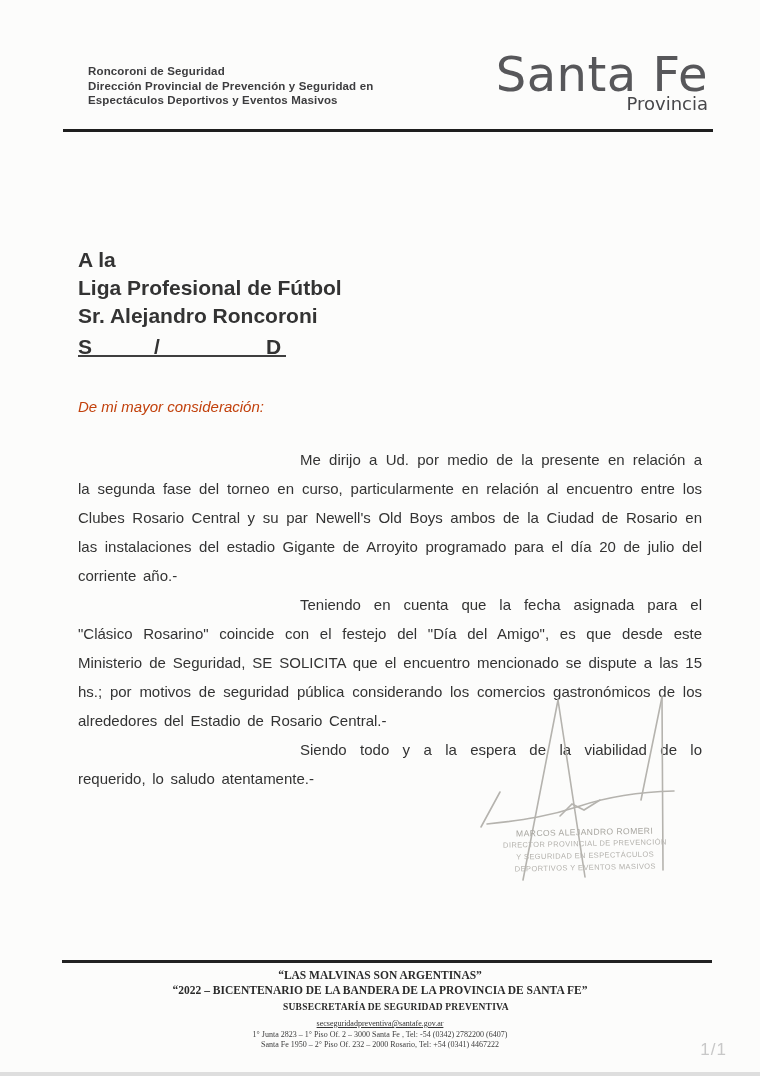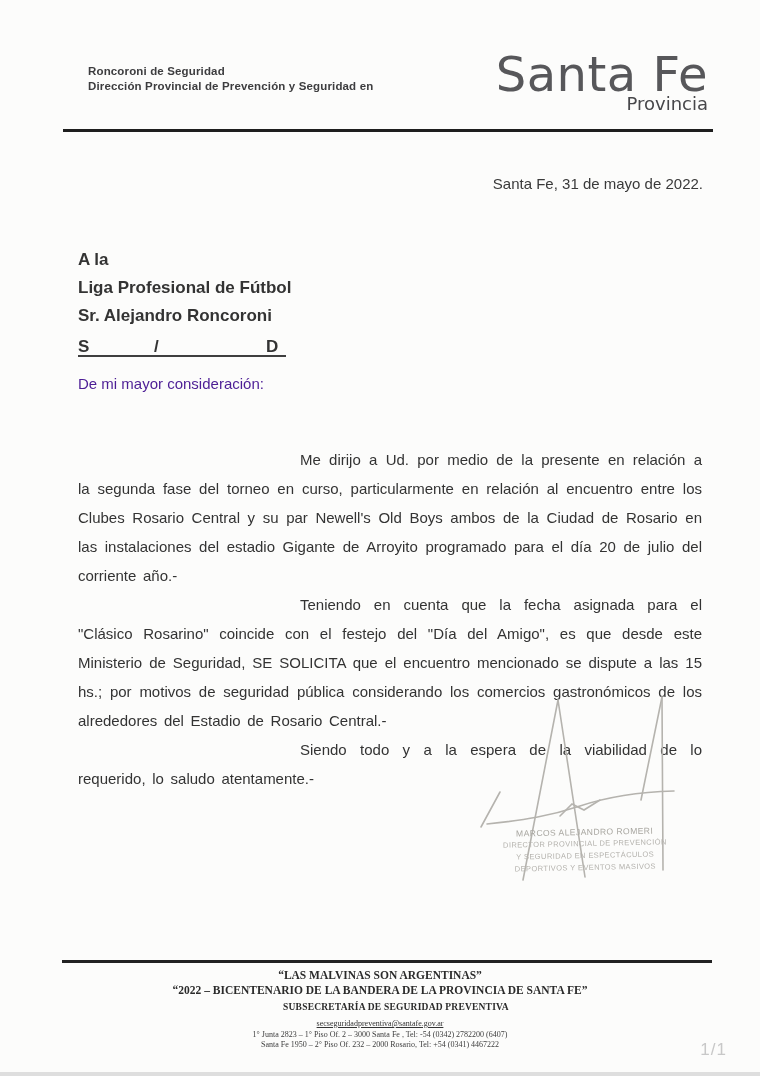--- a/index.html
+++ b/index.html
@@ -35,35 +35,35 @@
 
   
   .date-line {
     position:absolute; top:175px; right:57px;
     font-size:15px; color:#3a3a3a;
   }
 
   
   .recipient {
     position:absolute; left:78px; top:246px;
-    font-size:17px; font-weight:bold; color:#333; line-height:28px;
+    font-size:21px; font-weight:bold; color:#333; line-height:28px;
   }
   .sd-line {
     position:relative; width:208px; height:22px; margin-top:3px;
     border-bottom:2px solid #3f3f3f;
   }
   .sd-line span { position:absolute; top:0; }
   .sd-left { left:0; }
   .sd-sep { left:76px; }
   .sd-right { left:188px; }
 
   
   .salutation {
-    position:absolute; left:78px; top:375px;
-    font-size:15px; color:#4c1d95;
+    position:absolute; left:78px; top:398px;
+    font-size:15px; color:#c2410c;font-style:italic;
   }
   .letter-body {
     position:absolute; left:78px; top:445px; width:624px;
     font-size:15px; line-height:29px; color:#333;
     text-align:justify; word-spacing:2.5px;
   }
   .letter-body p { margin:0; text-indent:222px; }
 
   
   .signature-area { position:absolute; left:455px; top:688px; width:260px; height:210px; }
@@ -102,30 +102,30 @@
   }
 </style>
 </head>
 <body>
 
 <div class="page">
 
   <div class="ministry">
     <div>Roncoroni de Seguridad</div>
     <div>Dirección Provincial de Prevención y Seguridad en</div>
+    <div>Espectáculos Deportivos y Eventos Masivos</div>
   </div>
 
   <div class="logo">
     <div class="logo-title">Santa Fe</div>
     <div class="logo-subtitle">Provincia</div>
   </div>
 
   <div class="header-rule"></div>
 
-  <div class="date-line">Santa Fe, 31 de mayo de 2022.</div>
 
   <div class="recipient">
     <div>A la</div>
     <div>Liga Profesional de Fútbol</div>
     <div>Sr. Alejandro Roncoroni</div>
     <div class="sd-line">
       <span class="sd-left">S</span>
       <span class="sd-sep">/</span>
       <span class="sd-right">D</span>
     </div>

